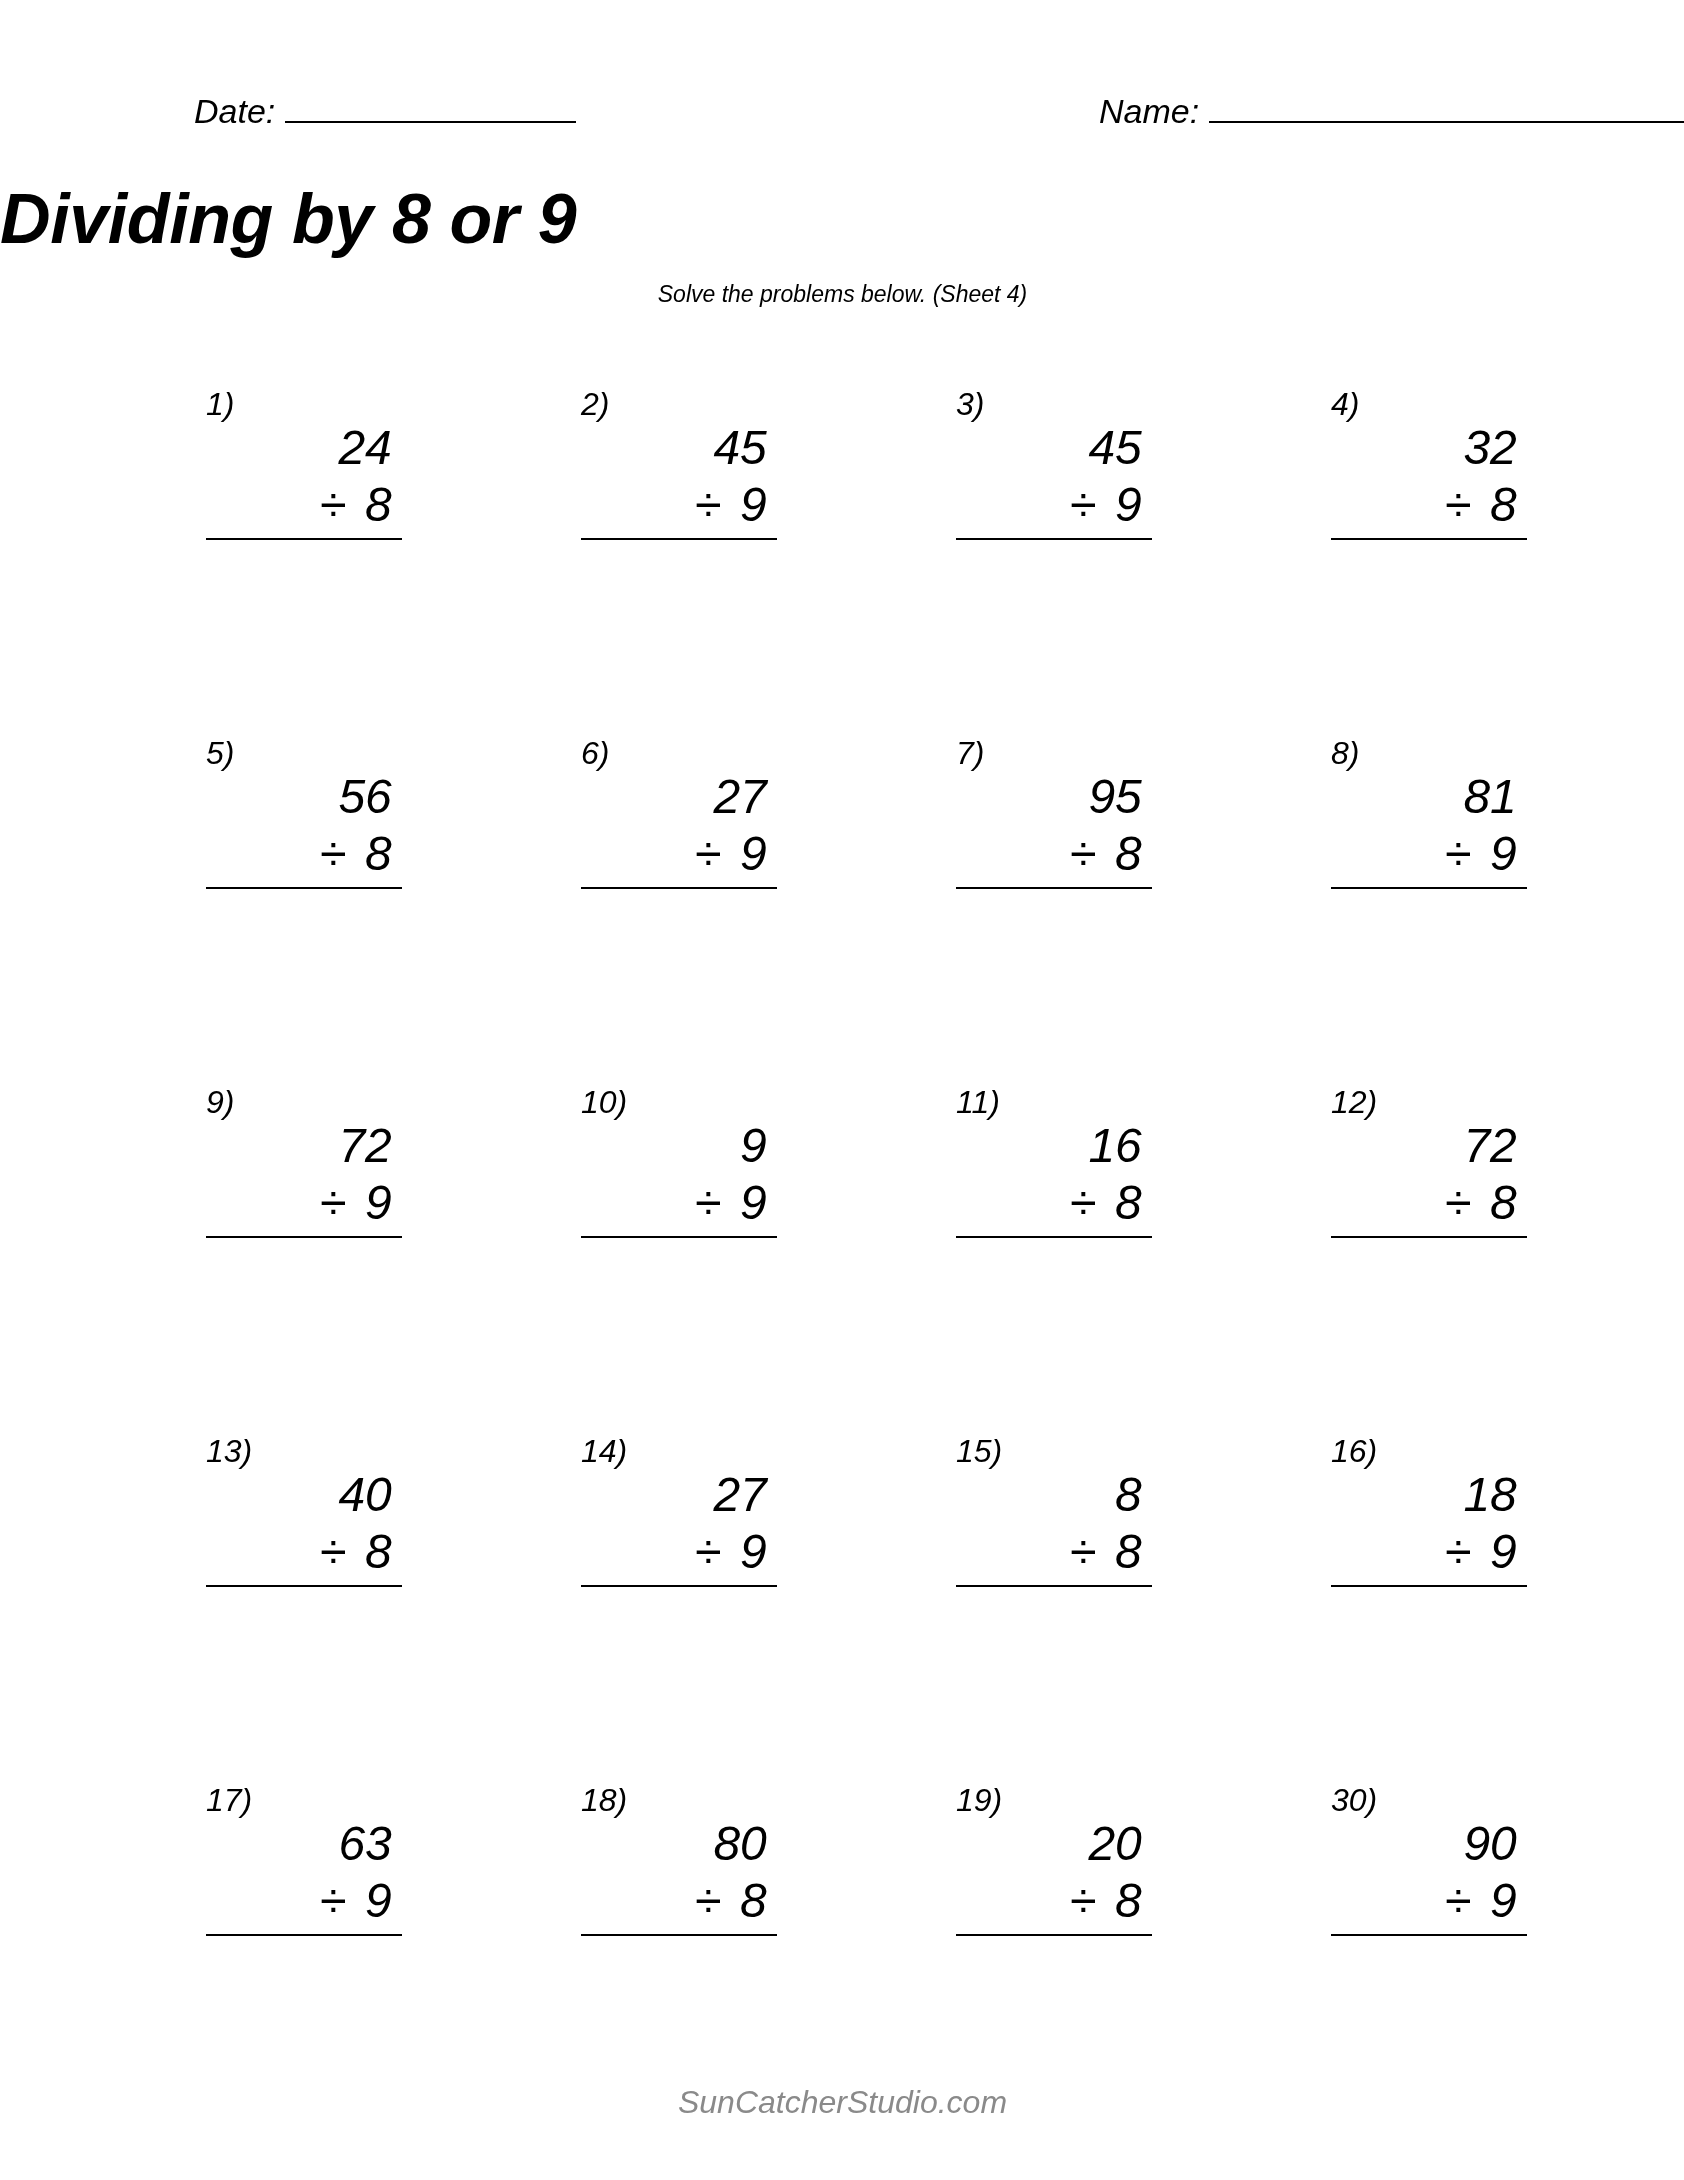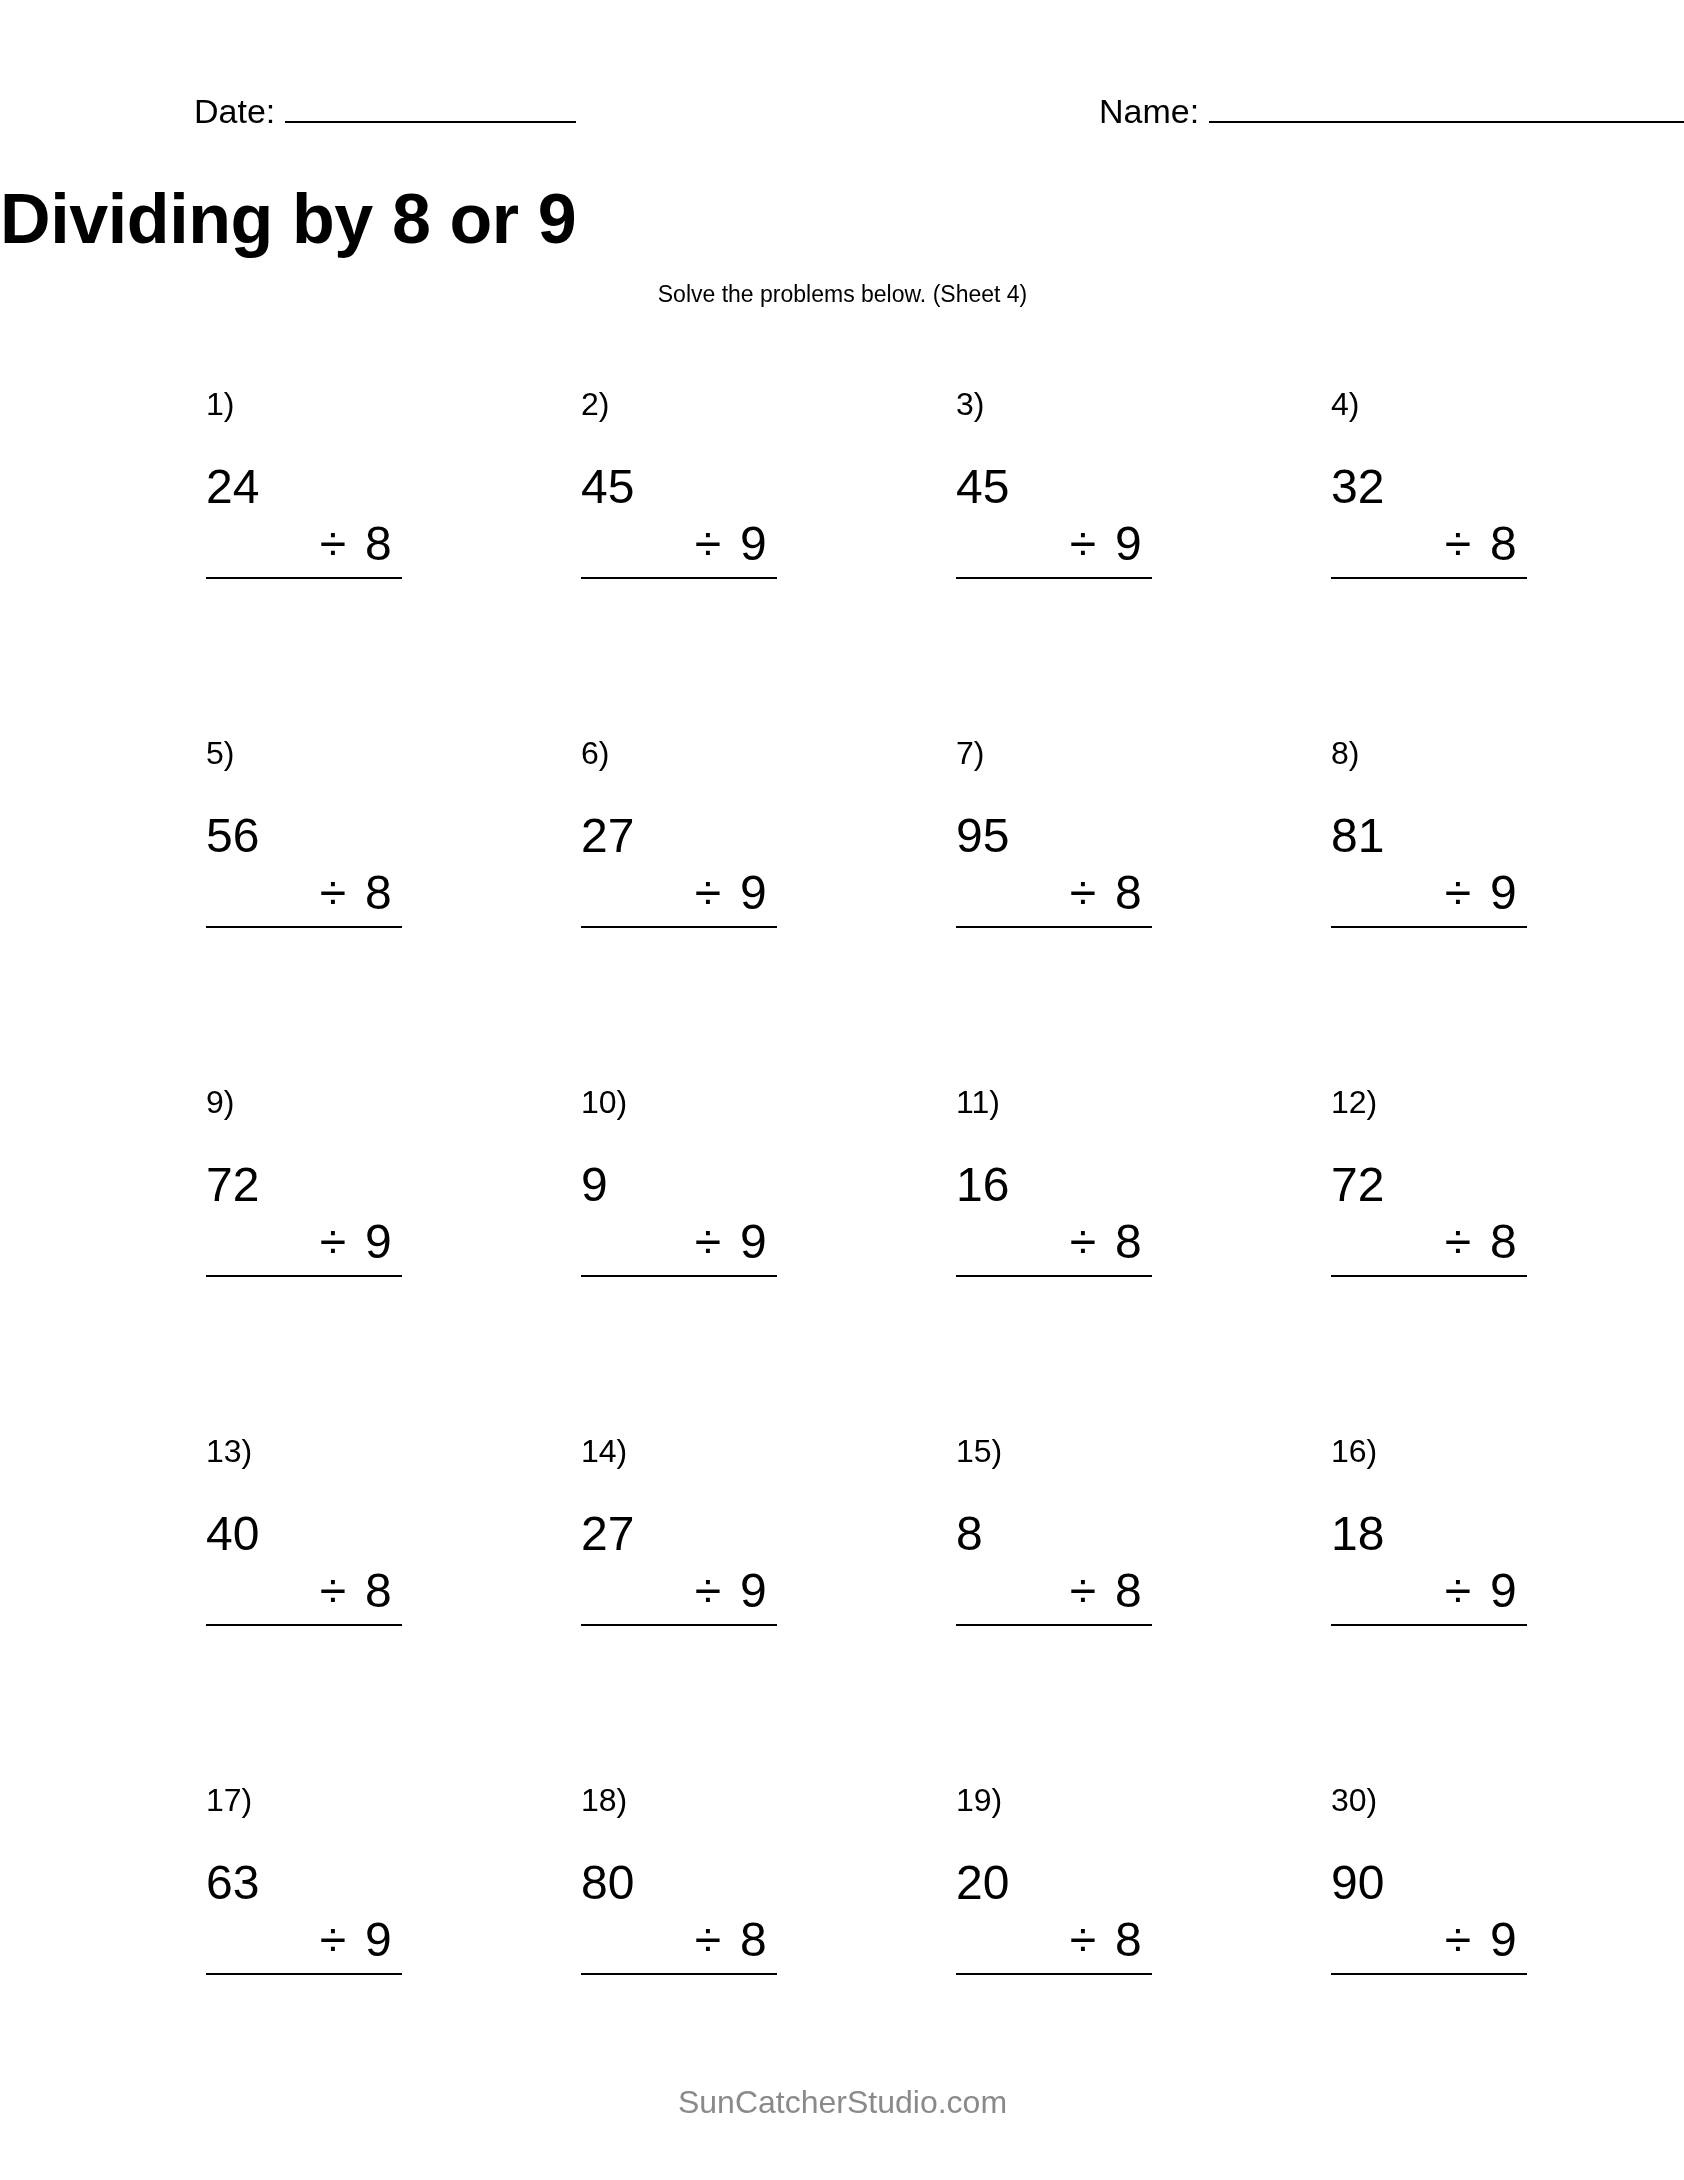--- a/index.html
+++ b/index.html
@@ -15,20 +15,21 @@
     position: relative;
     overflow: hidden;
   }
 
   .sheet {
     position: absolute;
     top: 0; left: 0;
     width: 1487px;
     height: 2181px;
     box-sizing: border-box;
+    font-style: italic;
   }
 
   
   .header-row {
     position: absolute;
     top: 92px;
     left: 0;
     width: 1685px;
     height: 51px;
   }
@@ -95,24 +96,24 @@
     line-height: 1;
     white-space: nowrap;
   }
   .prob-stack {
     position: absolute;
     top: 32px;
     left: 36px;
     width: 196px;
   }
   .dividend {
+    text-align: right;
     font-size: 48px;
     line-height: 1.18;
     padding-right: 10.2px;
-    margin-top: 39px;
   }
   .divisor-row {
     display: flex;
     justify-content: flex-end;
     align-items: baseline;
     font-size: 48px;
     line-height: 1.18;
     padding-right: 10.2px;
   }
   .divisor-sign { margin-right: 19px; }

